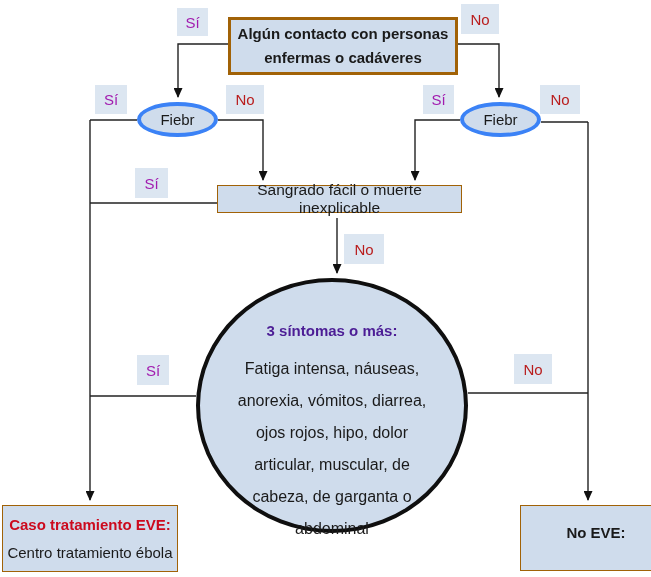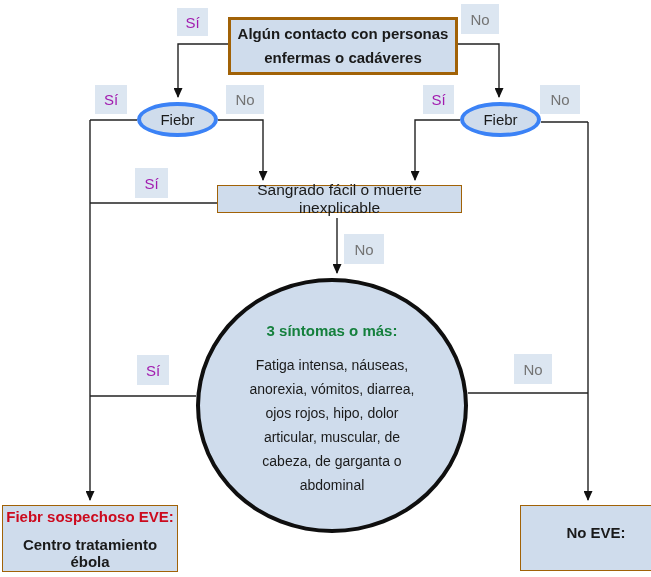--- a/index.html
+++ b/index.html
@@ -11,27 +11,27 @@
   svg.wires{position:absolute;left:0;top:0;z-index:1;}
   .node{position:absolute;z-index:2;background:#cfdcec;display:flex;flex-direction:column;
         align-items:center;justify-content:center;text-align:center;}
   .rect{border:1px solid #a16207;text-align:center;}
   .thick{border-width:3.5px;}
   .ellipse{border:4px solid #3b82f6;border-radius:50%;font-size:15px;}
   .bigcircle{border:4.5px solid #0f0f0f;border-radius:50%;justify-content:flex-start;
              padding-top:40px;}
   .contact-text{font-weight:bold;font-size:15px;line-height:24px;white-space:pre-line;}
   .bleed-text{font-size:15.5px;}
-  .sym-title{color:#15803d;font-weight:bold;font-size:15px;margin-bottom:14px;}
-  .sym-body{font-size:14px;line-height:24px;white-space:pre-line;}
+  .sym-title{color:#4c1d95;font-weight:bold;font-size:15px;margin-bottom:14px;}
+  .sym-body{font-size:16px;line-height:32px;white-space:pre-line;}
   .endbox-title{font-weight:bold;font-size:15px;margin-bottom:11px;}
   .red{color:#cc0a1e;}
-  .endbox-sub{font-size:15px;font-weight:bold;}
+  .endbox-sub{font-size:15px;}
   .lbl{position:absolute;z-index:3;background:#dce6f1;display:flex;align-items:center;
-       justify-content:center;font-size:15px;color:#737373;}
+       justify-content:center;font-size:15px;color:#b91c1c;}
   .lbl.si{color:#a21caf;}
 </style>
 </head>
 <body>
 
 <div class="canvas">
 
   <svg class="wires" width="651" height="577">
     <defs>
       <marker id="arw" markerWidth="11" markerHeight="9" refX="9" refY="4.5" orient="auto" markerUnits="userSpaceOnUse">
@@ -73,21 +73,21 @@
     <div class="sym-title">3 síntomas o más:</div>
     <div class="sym-body">Fatiga intensa, náuseas,
 anorexia, vómitos, diarrea,
 ojos rojos, hipo, dolor
 articular, muscular, de
 cabeza, de garganta o
 abdominal</div>
   </div>
 
   <div class="node rect" style="left:2px;top:505px;width:176px;height:67px;">
-    <div class="endbox-title red">Fiebr sospechoso EVE:</div>
+    <div class="endbox-title red">Caso tratamiento EVE:</div>
     <div class="endbox-sub">Centro tratamiento ébola</div>
   </div>
 
   <div class="node rect" style="left:520px;top:505px;width:152px;height:66px;">
     <div class="endbox-title">No EVE:</div>
   </div>
 
   <div class="lbl si" style="left:177px;top:8px;width:31px;height:28px;">Sí</div>
   <div class="lbl" style="left:461px;top:4px;width:38px;height:30px;">No</div>
 

